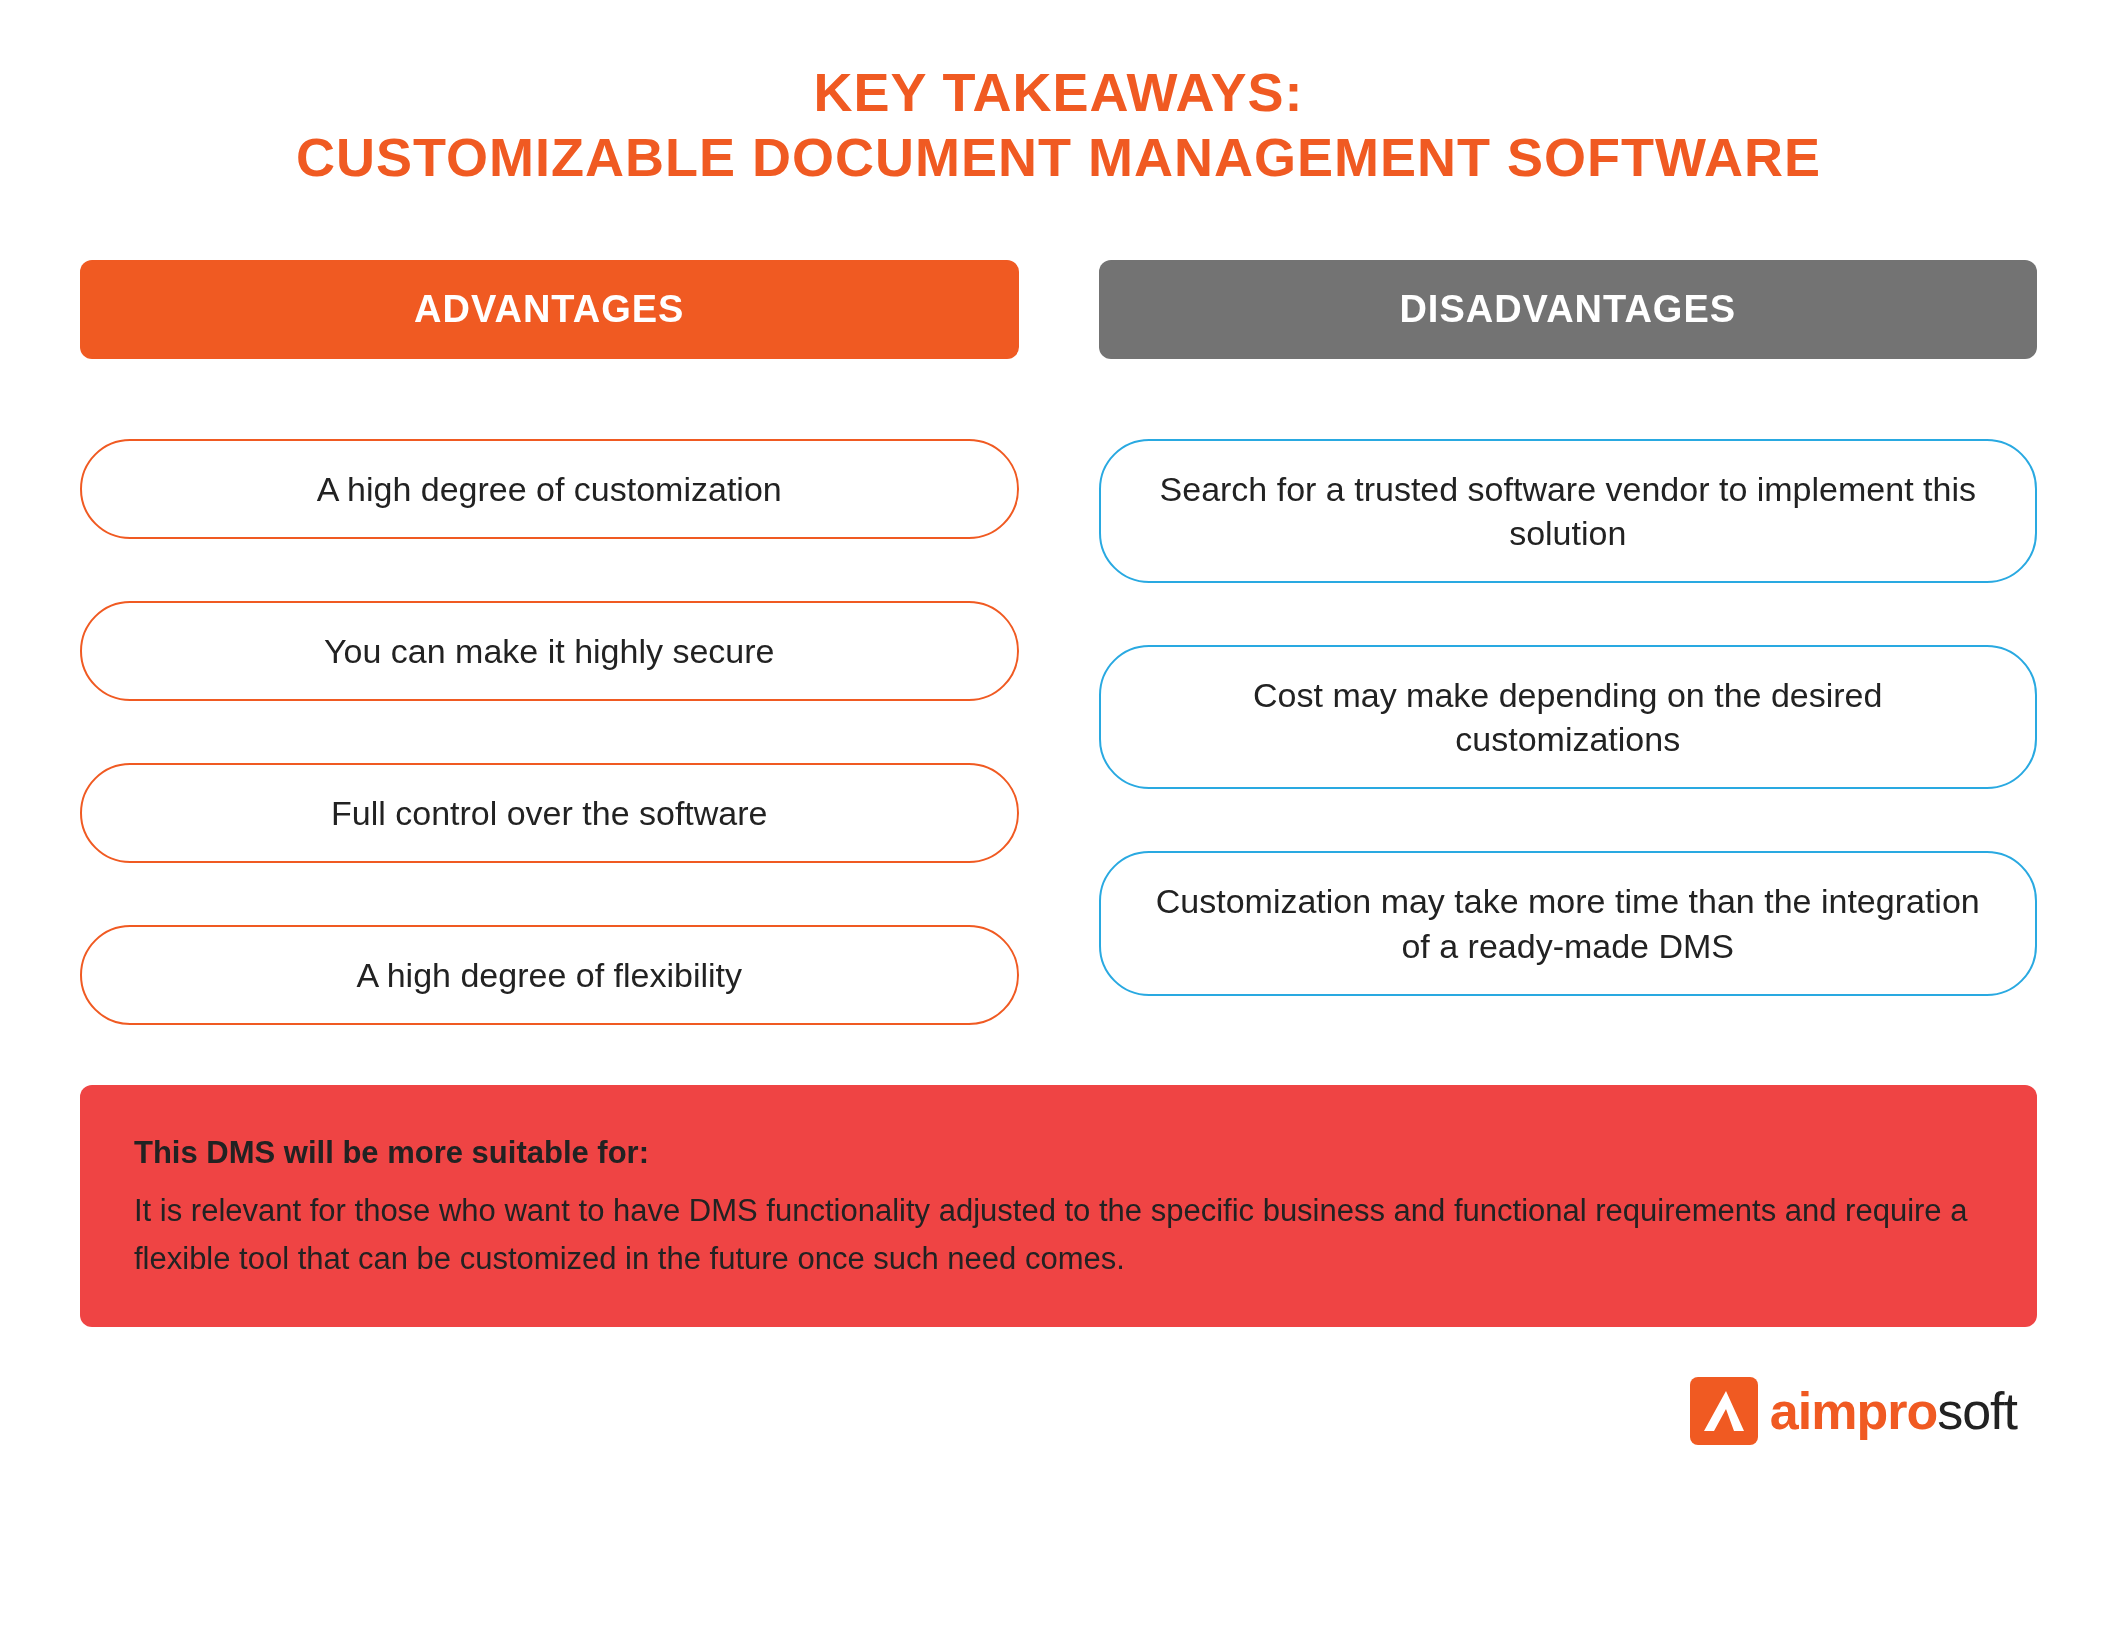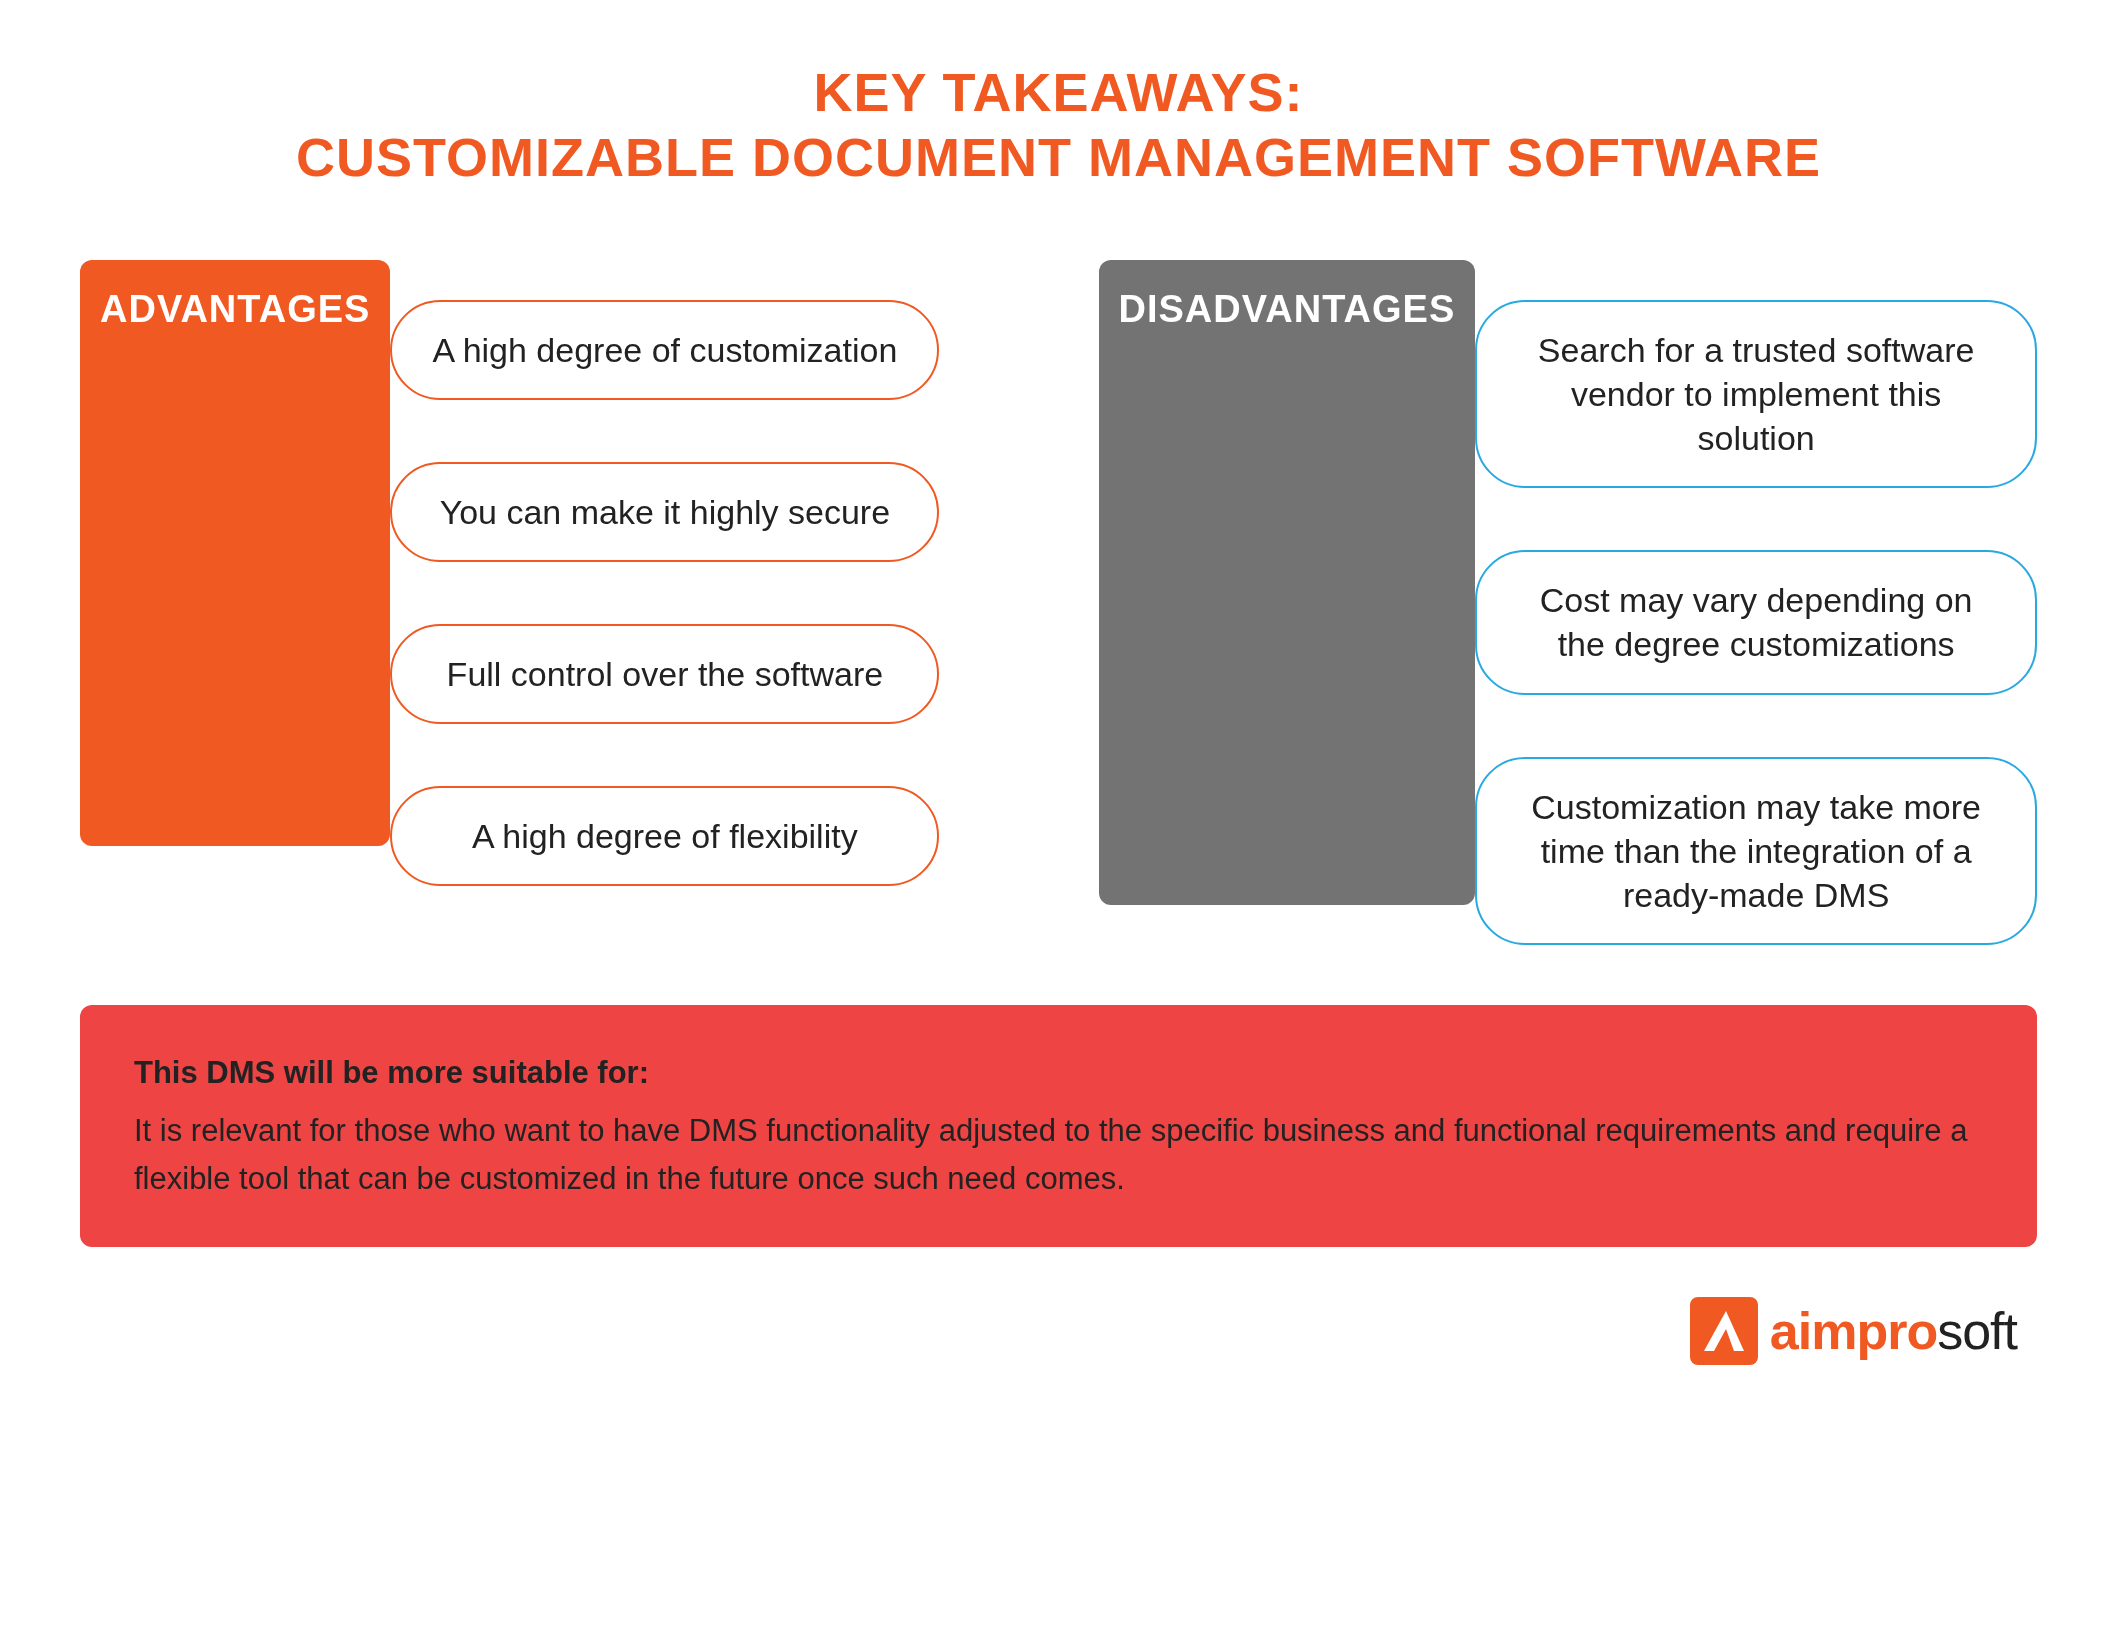--- a/index.html
+++ b/index.html
@@ -44,21 +44,21 @@
       flex-direction: row;
       gap: 80px;
       width: 100%;
       margin-bottom: 60px;
       align-items: flex-start;
     }
 
     .column {
       flex: 1;
       display: flex;
-      flex-direction: row;
+      flex-direction: column;
       gap: 0;
     }
 
     .column-header {
       border-radius: 12px;
       padding: 28px 20px;
       text-align: center;
       font-size: 38px;
       font-weight: 900;
       color: #ffffff;
@@ -166,21 +166,21 @@
       <div class="item-box">You can make it highly secure</div>
       <div class="item-box">Full control over the software</div>
       <div class="item-box">A high degree of flexibility</div>
     </div>
   </div>
 
   <div class="column">
     <div class="column-header disadvantages">DISADVANTAGES</div>
     <div class="items-list">
       <div class="item-box disadvantage">Search for a trusted software vendor to implement this solution</div>
-      <div class="item-box disadvantage">Cost may vary depending on the degree customizations</div>
+      <div class="item-box disadvantage">Cost may make depending on the desired customizations</div>
       <div class="item-box disadvantage">Customization may take more time than the integration of a ready-made DMS</div>
     </div>
   </div>
 
 </div>
 
 <div class="bottom-box">
   <div class="bold-label">This DMS will be more suitable for:</div>
   <div>It is relevant for those who want to have DMS functionality adjusted to the specific business and functional requirements and require a flexible tool that can be customized in the future once such need comes.</div>
 </div>

